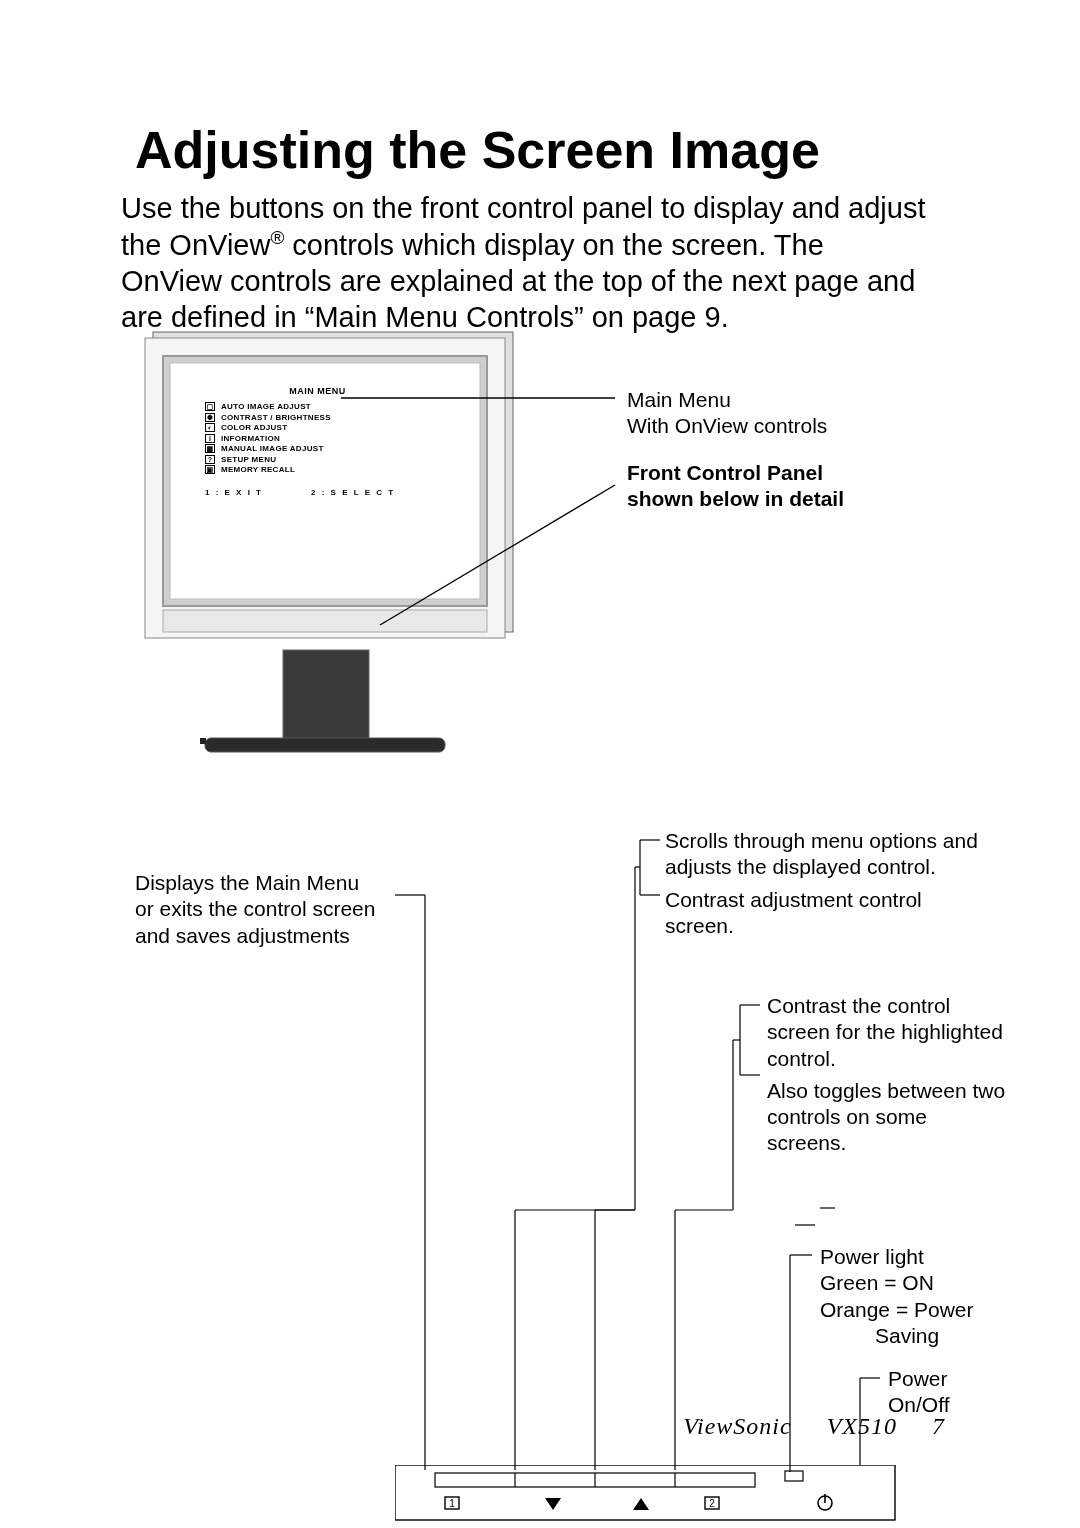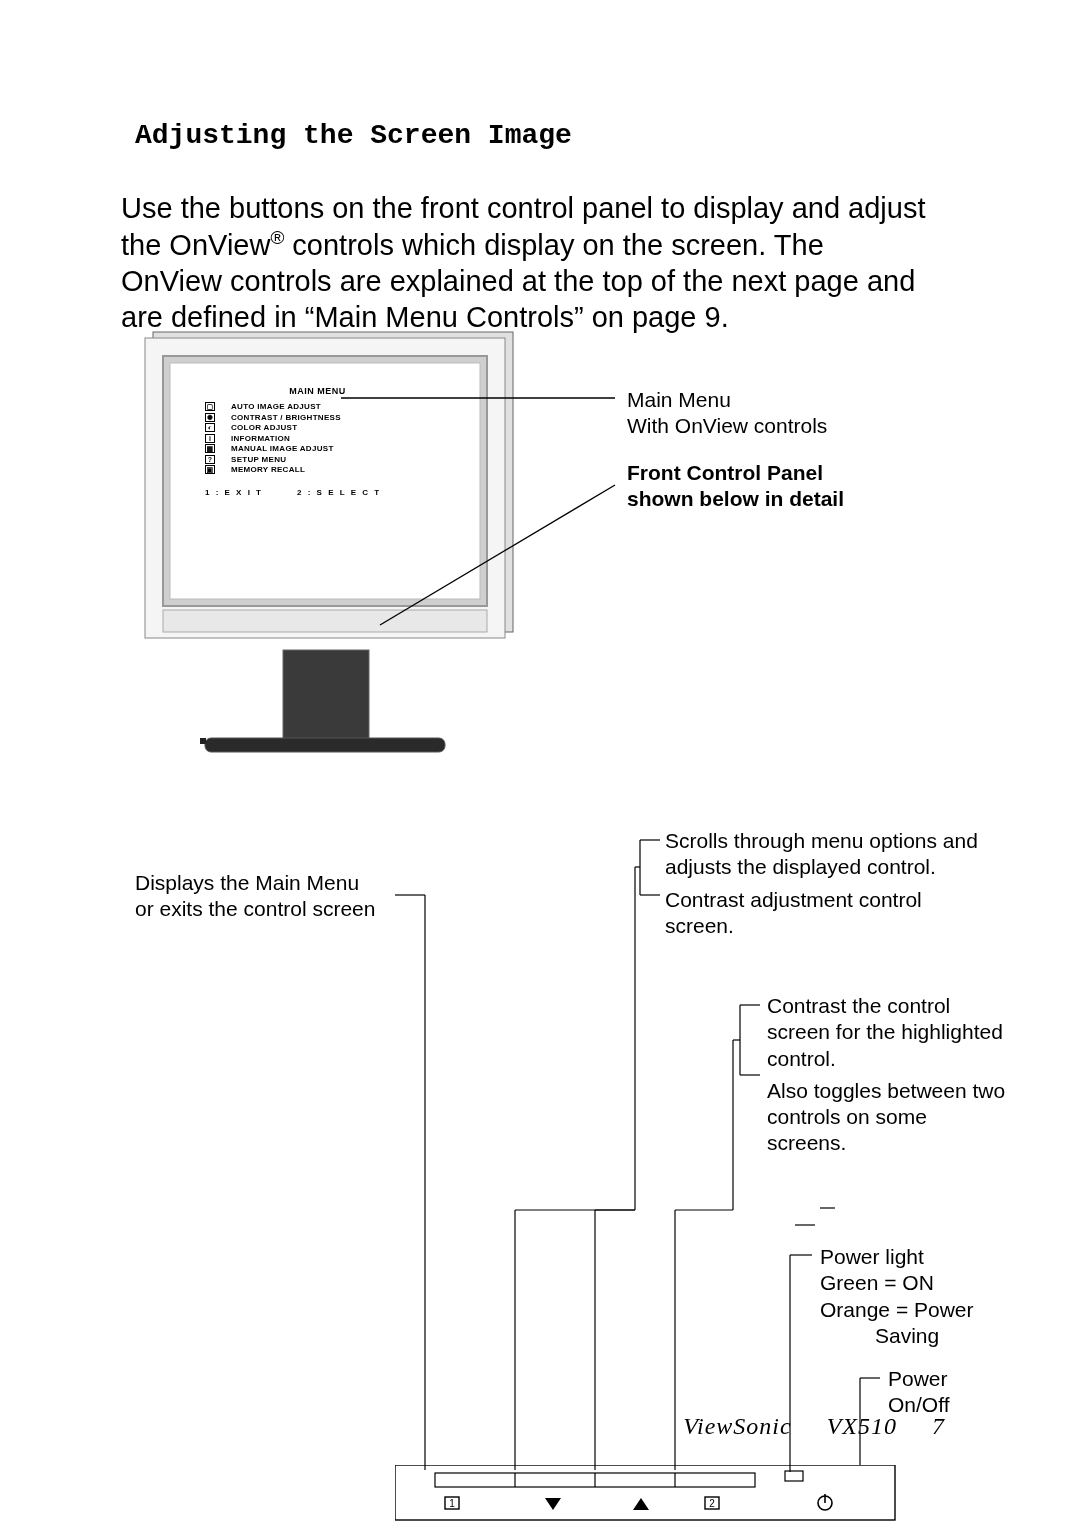--- a/index.html
+++ b/index.html
@@ -1,29 +1,29 @@
 <!DOCTYPE html>
 <html><head>
 <meta charset="utf-8">
 <style>
   * { box-sizing: border-box; margin: 0; padding: 0; }
   html, body { width: 1080px; height: 1528px; background: #fff; font-family: Arial, Helvetica, sans-serif; color: #000; }
   .page { position: relative; width: 1080px; height: 1528px; }
-  .heading { position: absolute; left: 135px; top: 120px; font-size: 28px; font-weight: bold; font-family: Liberation Mono, monospace; }
+  .heading { position: absolute; left: 135px; top: 120px; font-size: 52px; font-weight: bold; font-family: Liberation Sans, sans-serif; }
   .intro { position: absolute; left: 121px; top: 190px; width: 810px; font-family: Liberation Sans, sans-serif; font-size: 29px; line-height: 1.25; }
   .intro sup { font-size: 0.65em; vertical-align: super; }
   .diagram { position: absolute; left: 135px; top: 330px; width: 810px; height: 960px; }
   .diagram svg { position: absolute; left: 0; top: 0; }
 
   
   .osd { position: absolute; left: 205px; top: 395px; width: 225px; font-family: Arial, sans-serif; color:#000; }
   .osd .osd-title { text-align: center; font-size: 9px; font-weight: bold; letter-spacing: 0.5px; margin-bottom: 6px; }
-  .osd .osd-row { display: flex; align-items: flex-start; gap: 16px; font-size: 8px; font-weight: bold; letter-spacing: 0.3px; margin: 1.5px 0; }
+  .osd .osd-row { display: flex; align-items: flex-start; gap: 6px; font-size: 8px; font-weight: bold; letter-spacing: 0.3px; margin: 1.5px 0; }
   .osd .osd-icon { width: 10px; height: 9px; border: 1px solid #000; flex: none; display:flex; align-items:center; justify-content:center; font-size:7px; line-height:1; }
-  .osd .osd-footer { display: flex; gap: 34px; font-size: 8px; font-weight: bold; letter-spacing: 2px; margin-top: 14px; }
+  .osd .osd-footer { display: flex; gap: 48px; font-size: 8px; font-weight: bold; letter-spacing: 2px; margin-top: 14px; }
 
   .label { position: absolute; font-family: Arial, sans-serif; font-size: 21px; line-height: 1.25; }
   .label.bold { font-weight: bold; }
 
   .footer { position: absolute; right: 135px; bottom: 88px; font-family: "Times New Roman", Times, serif; font-style: italic; font-size: 24px; letter-spacing: 1px; margin-top: 24px; }
 
   .ctrl-panel { position: absolute; left: 395px; top: 1465px; width: 500px; }
   .ctrl-panel svg { display:block; }
 
 </style>
@@ -151,20 +151,21 @@
     </svg>
 
     <svg width="810" height="960" viewBox="0 0 810 960" style="position:absolute;left:0;top:0">
 
       <line x1="660" y1="720" x2="646" y2="720" stroke="#000" stroke-width="0"></line>
     </svg>
 
     <div class="label" style="left:0px; top:540px; width:260px;">
       <div>Displays the Main Menu</div>
       <div>or exits the control screen</div>
+      <div>and saves adjustments</div>
     </div>
 
     <div class="label" style="left:530px; top:498px; width:320px;">
       <div>Scrolls through menu options and</div>
       <div>adjusts the displayed control.</div>
       <div style="height:6px"></div>
       <div>Contrast adjustment control</div>
       <div>screen.</div>
     </div>
 

